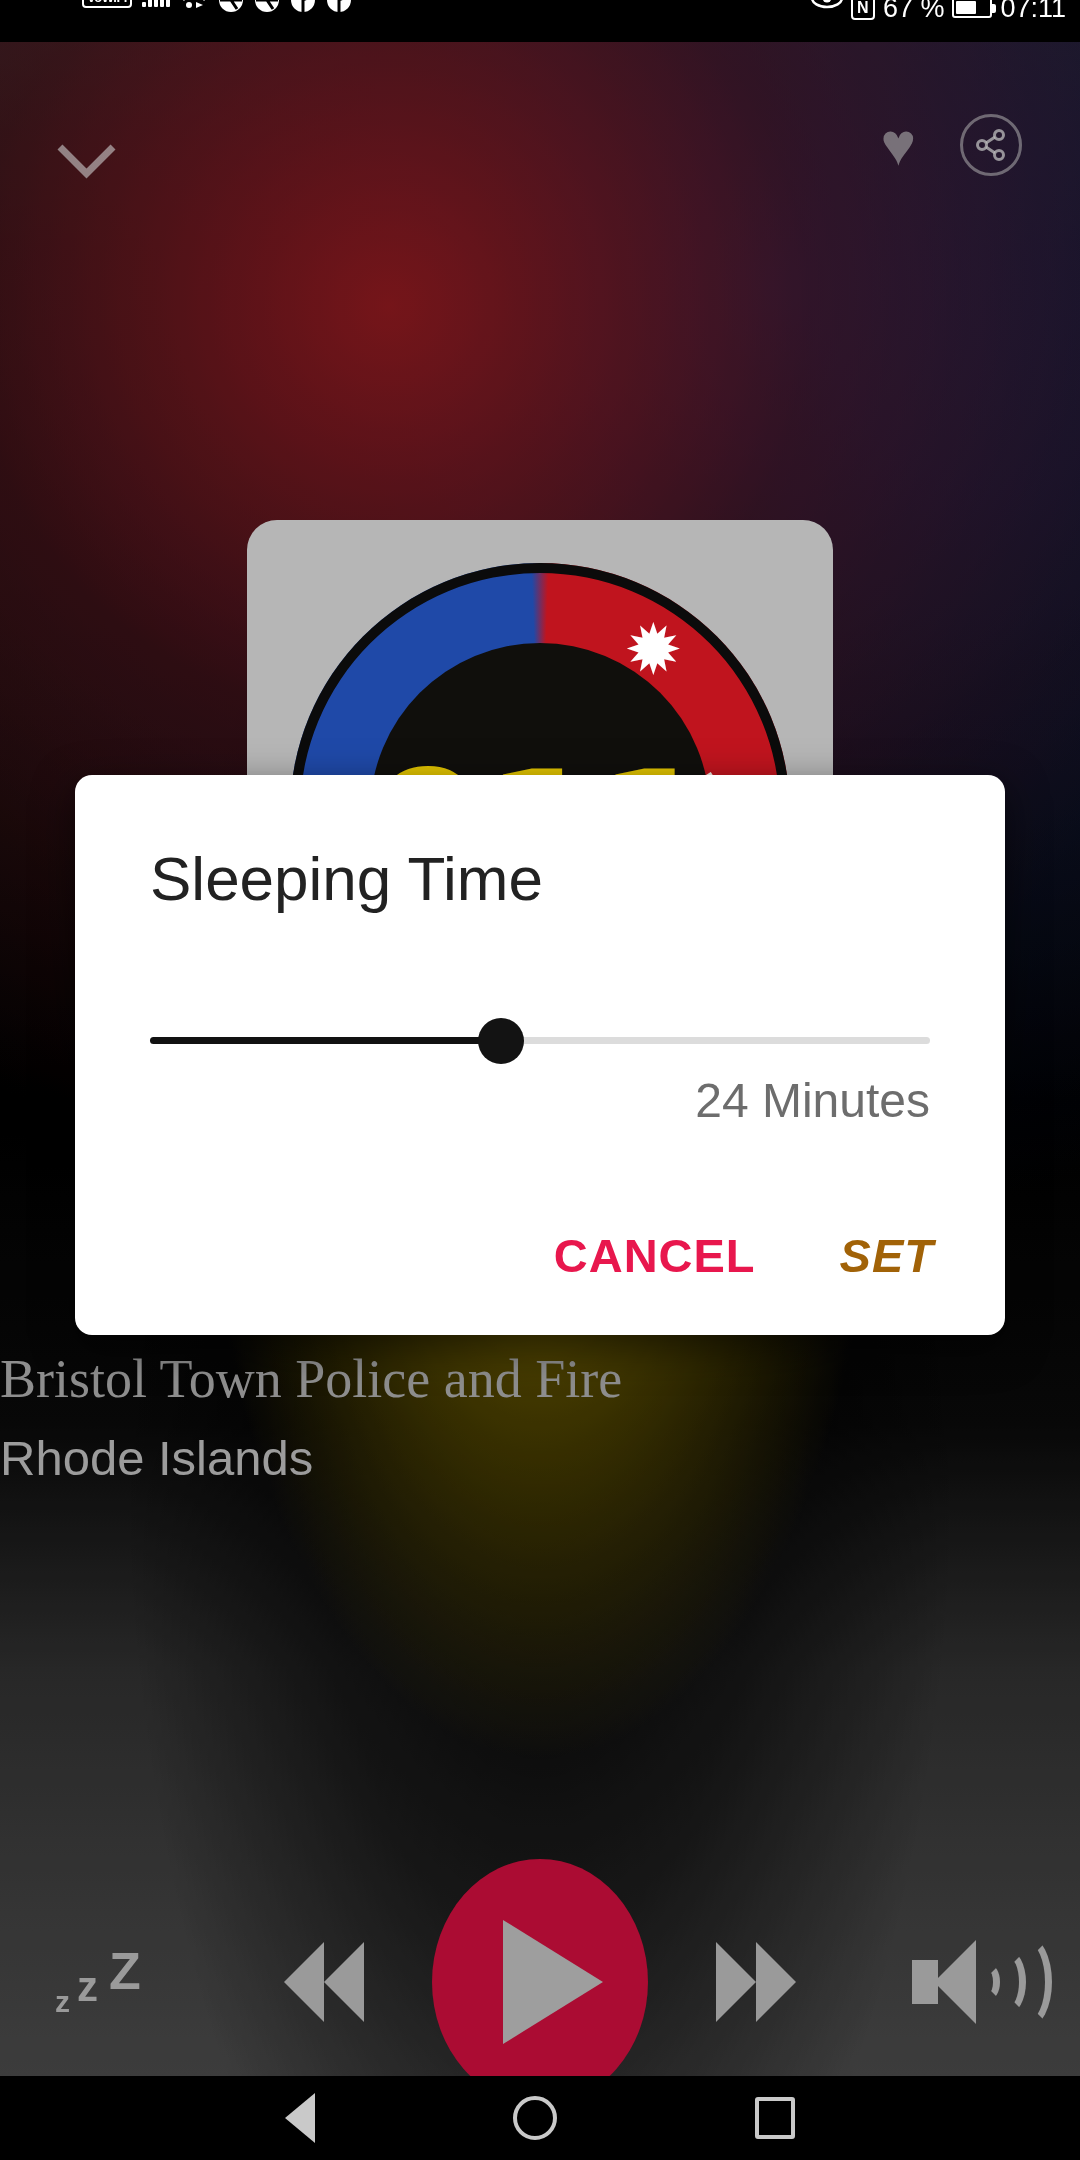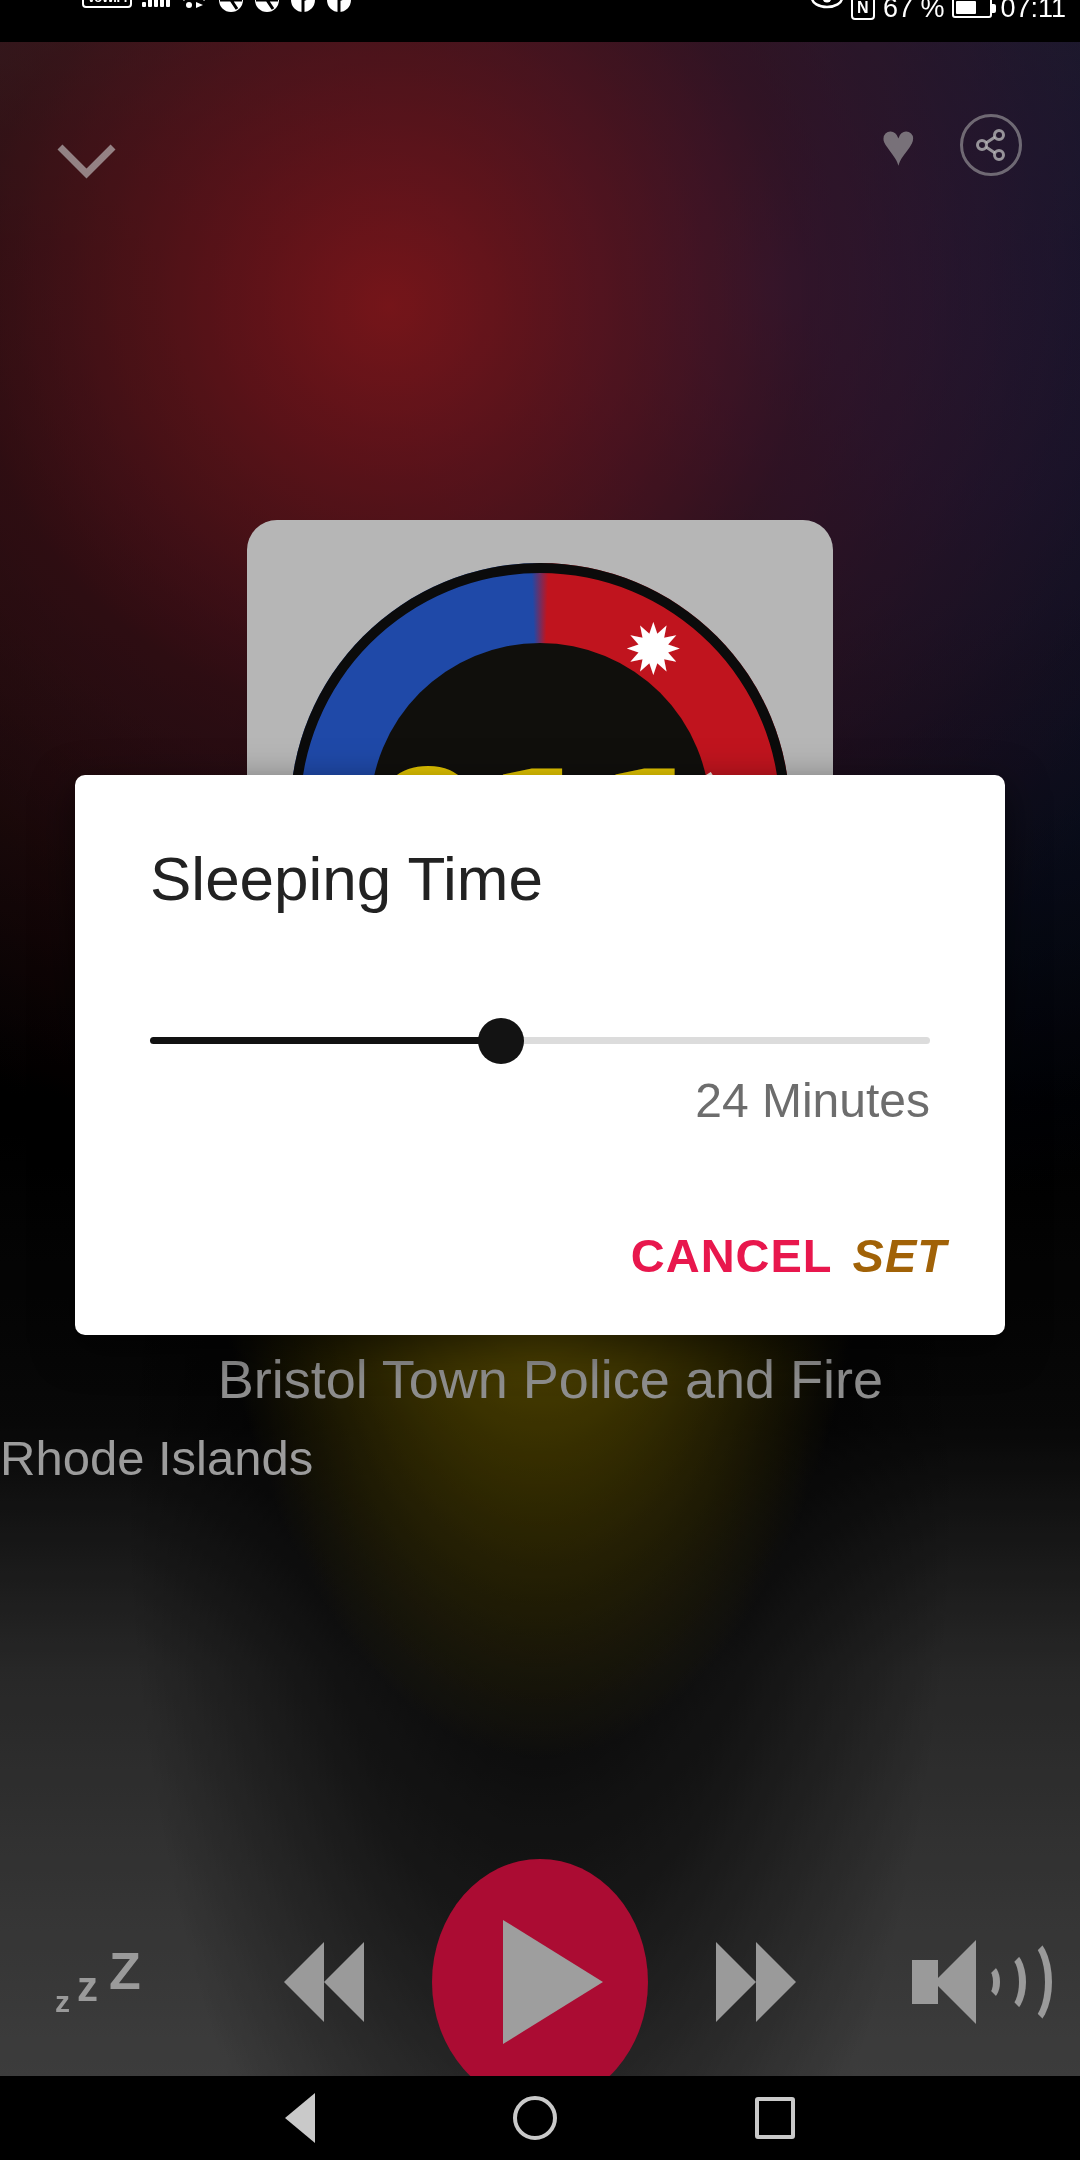--- a/index.html
+++ b/index.html
@@ -103,22 +103,22 @@
     letter-spacing:2px; white-space:nowrap;
   }
   #arc-fire { left:36px; top:176px; transform:rotate(-57deg); }
   #arc-police { right:14px; top:184px; transform:rotate(57deg); }
   #badge-star {
     position:absolute; left:334px; top:52px; font-size:70px; color:#fff; line-height:70px;
   }
 
   
   #station-name {
-    position:absolute; left:0; top:1306px; width:883px; text-align:right;
-    font-size:54px; color:#8e8e8e; z-index:3; white-space:nowrap;
+    position:absolute; left:0; top:1306px; width:883px; text-align:left;
+    font-size:54px; color:#8e8e8e; z-index:3; white-space:nowrap;font-family:Liberation Serif, serif;
   }
   #station-sub {
     position:absolute; left:0; top:1388px; width:1080px; 
     font-size:49px; color:#9c9c9c; z-index:3;
   }
 
   
   #controls {
     position:absolute; left:0; top:1850px; width:1080px; height:180px;
     display:flex; align-items:center; justify-content:center; gap:0; z-index:5;
@@ -151,21 +151,21 @@
   .wave { position:absolute; border:7px solid #9a9a9a; border-radius:50%;
           border-top-color:transparent; border-left-color:transparent; border-bottom-color:transparent; }
   .w1 { left:66px; top:30px; width:22px; height:36px; }
   .w2 { left:78px; top:16px; width:36px; height:64px; }
   .w3 { left:92px; top:2px;  width:48px; height:92px; }
 
   
   #scrim { position:absolute; left:0; top:42px; width:1080px; height:2034px; background:rgba(0,0,0,0.0); z-index:10; }
   #dialog {
     position:absolute; left:75px; top:775px; width:930px; height:560px;
-    background:#fff; border-radius:10px; z-index:20;
+    background:#fff; border-radius:17px; z-index:20;
     box-shadow:0 12px 40px rgba(0,0,0,0.55);
   }
   #dlg-title {
     position:absolute; left:75px; top:68px;
     font-size:62px; color:#222; font-weight:normal; white-space:nowrap;
   }
   #slider-row { position:absolute; left:75px; top:238px; width:780px; height:54px; }
   #track-bg {
     position:absolute; left:0; top:24px; width:780px; height:7px;
     background:#dcdcdc; border-radius:4px;
@@ -175,21 +175,21 @@
   }
   #thumb {
     position:absolute; top:5px; width:46px; height:46px; border-radius:50%; background:#131313;
     transform:translateX(-23px);
   }
   #value-text {
     position:absolute; right:75px; top:298px; width:600px; text-align:right;
     font-size:48px; color:#6d6d6d;
   }
   #dlg-actions {
-    position:absolute; right:48px; bottom:44px; display:flex; 
+    position:absolute; right:61px; bottom:44px; display:flex; gap:64px;
   }
   .dlg-btn {
     font-size:47px; font-weight:bold; color:#e8174d; letter-spacing:1px;
     background:none; border:none; padding:8px 10px; cursor:pointer;
     font-family:"Liberation Sans","DejaVu Sans",sans-serif;
   }
 
   
   #navbar {
     position:absolute; left:0; bottom:0; width:1080px; height:84px;

